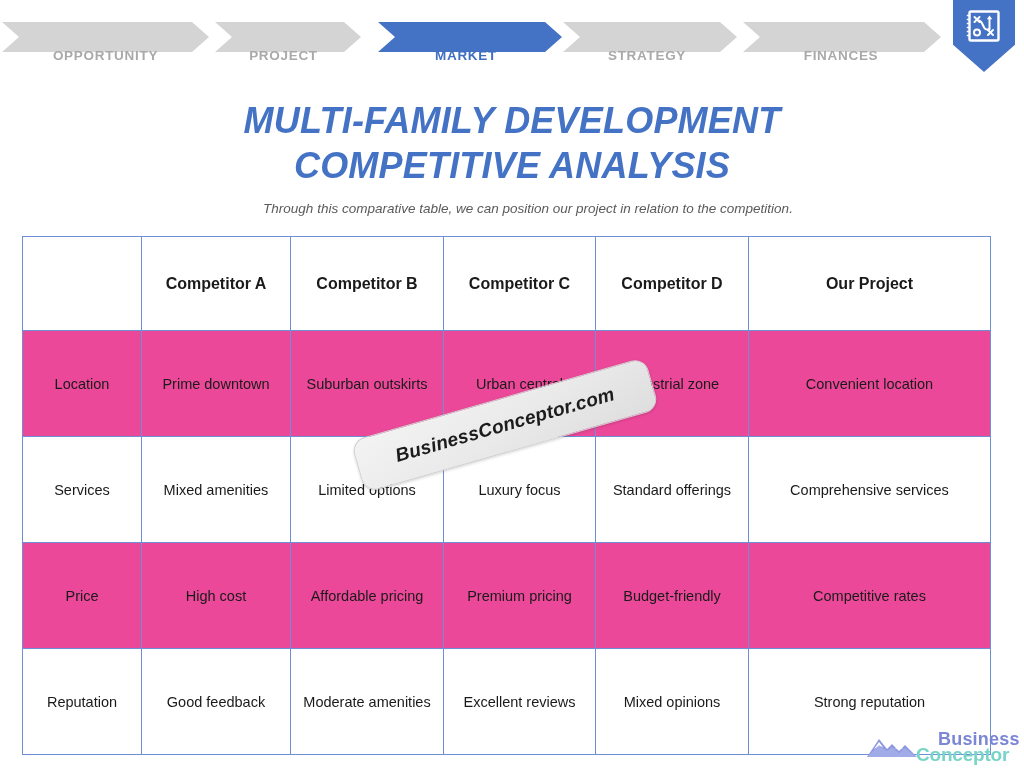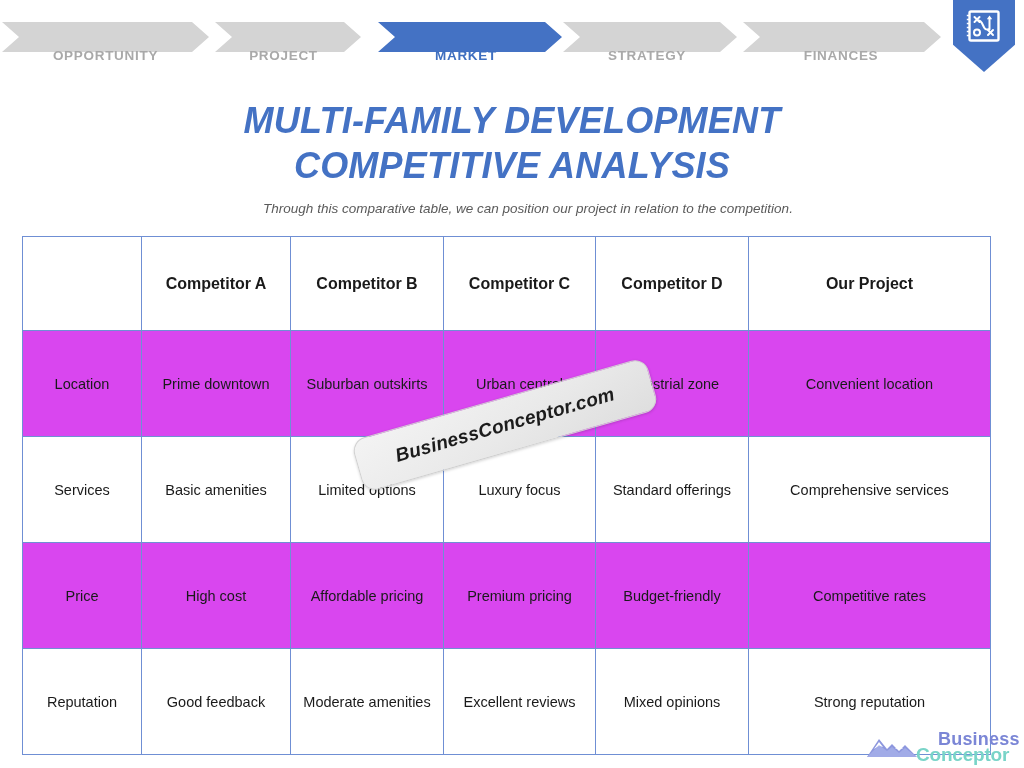--- a/index.html
+++ b/index.html
@@ -125,21 +125,21 @@
     vertical-align: middle;
     padding: 4px 6px;
     font-size: 14.5px;
     color: #1a1a1a;
     font-weight: normal;
   }
   #comparison-table th {
     font-weight: bold;
     font-size: 16px;
   }
-  tr.shaded td, tr.shaded th { background: #d946ef; }
+  tr.shaded td, tr.shaded th { background: #ec4899; }
   tr.plain td, tr.plain th { background: #ffffff; }
   td.rowhead, th.rowhead {
     font-weight: bold;
     font-size: 16px;
   }
   #col-label { width: 119px; }
   .col-a { width: 149px; }
   .col-b { width: 153px; }
   .col-c { width: 152px; }
   .col-d { width: 153px; }
@@ -276,21 +276,21 @@
     <tr class="datarow shaded">
       <td class="rowhead">Location</td>
       <td>Prime downtown</td>
       <td>Suburban outskirts</td>
       <td>Urban central</td>
       <td>Industrial zone</td>
       <td>Convenient location</td>
     </tr>
     <tr class="datarow plain">
       <td class="rowhead">Services</td>
-      <td>Basic amenities</td>
+      <td>Mixed amenities</td>
       <td>Limited options</td>
       <td>Luxury focus</td>
       <td>Standard offerings</td>
       <td>Comprehensive services</td>
     </tr>
     <tr class="datarow shaded">
       <td class="rowhead">Price</td>
       <td>High cost</td>
       <td>Affordable pricing</td>
       <td>Premium pricing</td>

